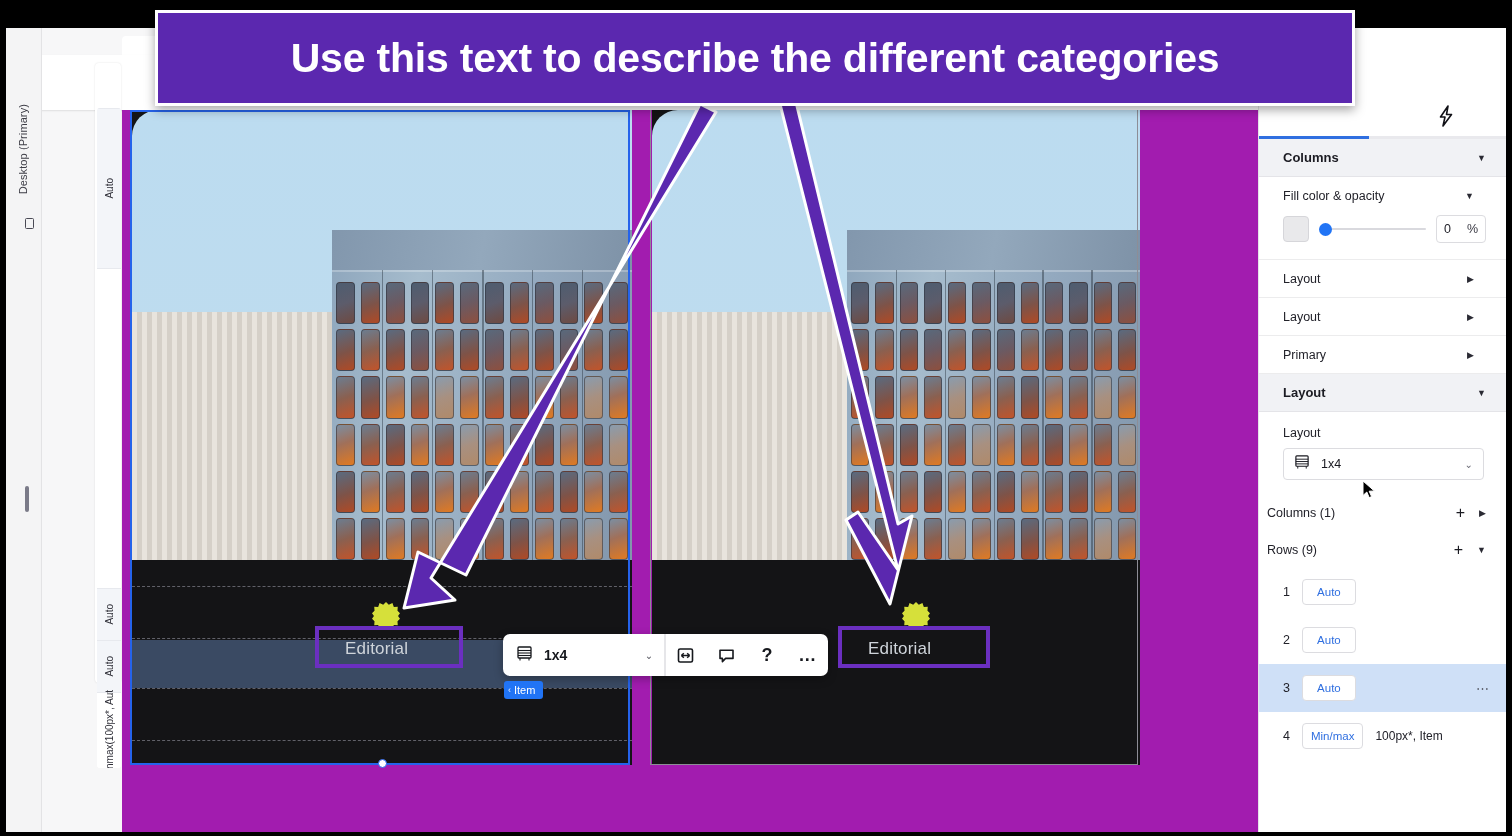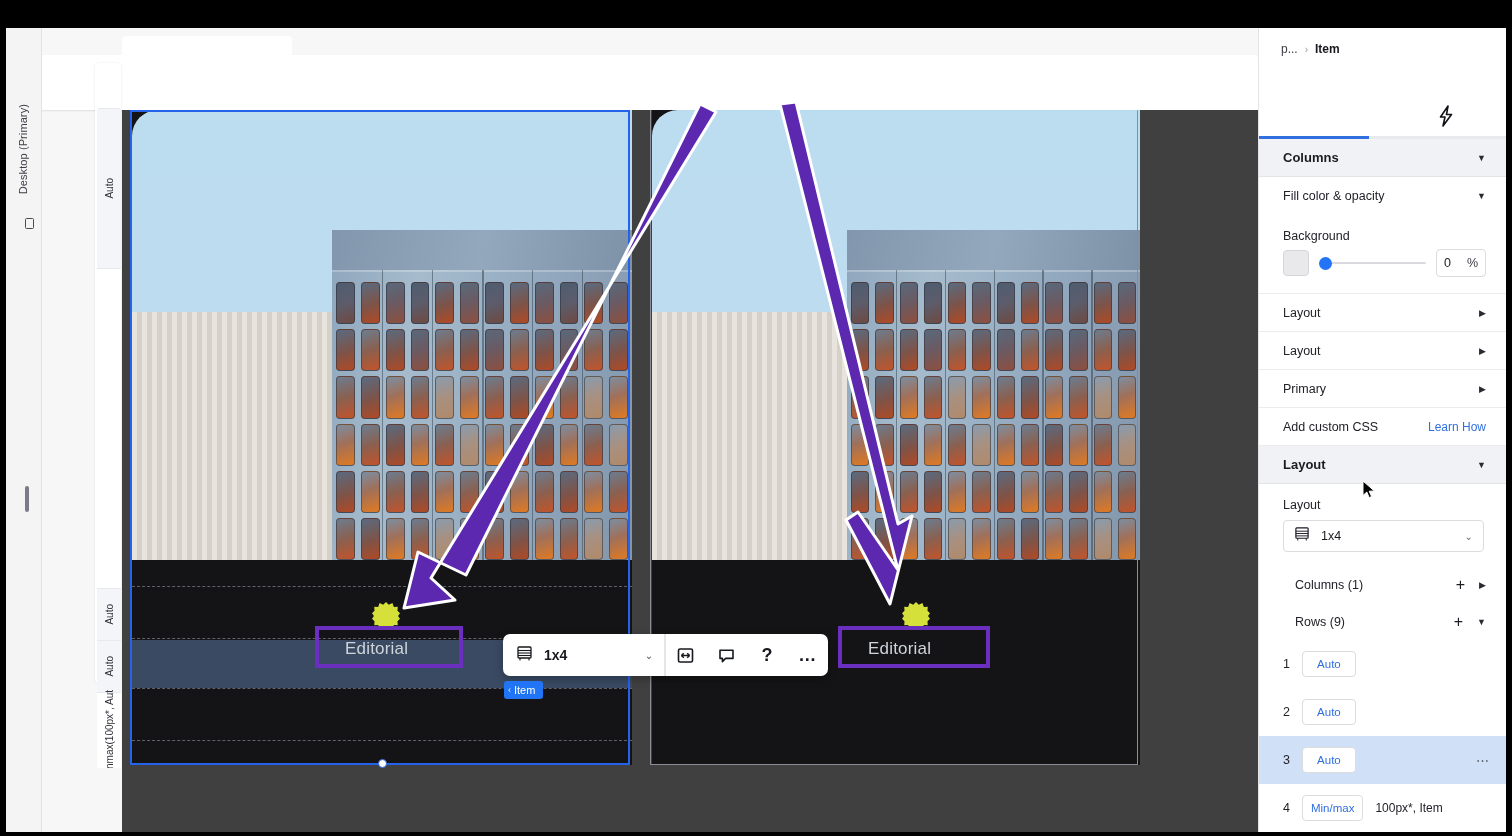--- a/index.html
+++ b/index.html
@@ -90,21 +90,21 @@
     background: #ffffff;
     border-radius: 4px;
     box-shadow: 0 0 2px rgba(0,0,0,.12);
   }
 
   
   .canvas {
     position: absolute;
     left: 122px; top: 110px;
     width: 1136px; height: 722px;
-    background: #404040;
+    background: #a21caf;
     overflow: hidden;
     padding-left: 41px;
   }
 
   
   .row-ruler {
     position: absolute;
     left: 97px; top: 108px;
     width: 24px; height: 660px;
     background: #ffffff;
@@ -349,21 +349,21 @@
     padding: 0 20px 0 24px;
     font-size: 13px; font-weight: 700; color: #1b1b22;
     cursor: pointer;
   }
   .sec-head .car { margin-left: auto; font-size: 9px; color: #2a2a33; }
 
   .row-line {
     min-height: 38px;
     border-bottom: 1px solid #ececed;
     display: flex; align-items: center;
-    padding: 0 20px 0 24px;
+    padding: 0 32px 0 24px;
     font-size: 12.5px; color: #22222a;
     cursor: pointer;
   }
   .row-line .car { margin-left: auto; font-size: 9px; color: #2a2a33; }
   .row-line.nb { border-bottom: none; }
   .row-line .link { margin-left: auto; color: #2f6fe0; font-size: 12px; }
 
   .bg-label {
     padding: 14px 24px 6px;
     font-size: 12.5px; color: #22222a;
@@ -418,21 +418,21 @@
     display: flex; align-items: center;
     gap: 11px; padding: 0 10px;
     cursor: pointer;
   }
   .lay-select .lbl { font-size: 12.5px; color: #18181f; }
   .lay-select .chev { margin-left: auto; font-size: 10px; color: #6a6a75; }
 
   .cnt-row {
     height: 37px;
     display: flex; align-items: center;
-    padding: 0 20px 0 36px;
+    padding: 0 20px 0 8px;
     font-size: 12.5px; color: #22222a;
   }
   .cnt-row .plus { margin-left: auto; font-size: 16px; color: #1b1b22; }
   .cnt-row .car { margin-left: 14px; font-size: 9px; color: #2a2a33; }
 
   .trk-row {
     height: 48px;
     display: flex; align-items: center;
     padding: 0 16px 0 24px;
     gap: 12px;
@@ -782,21 +782,20 @@
       <div class="sec-head">
         <span>Columns</span>
         <span class="car">▼</span>
       </div>
 
       <div class="row-line nb">
         <span>Fill color &amp; opacity</span>
         <span class="car">▼</span>
       </div>
 
-      <div class="bg-label">Background</div>
       <div class="bg-ctrl">
         <div class="swatch"></div>
         <div class="slider">
           <div class="track"></div>
           <div class="thumb"></div>
         </div>
         <div class="numbox">
           <span>0</span>
           <span class="pct">%</span>
         </div>
@@ -806,24 +805,20 @@
         <span>Layout</span>
         <span class="car">▶</span>
       </div>
       <div class="row-line">
         <span>Layout</span>
         <span class="car">▶</span>
       </div>
       <div class="row-line">
         <span>Primary</span>
         <span class="car">▶</span>
-      </div>
-      <div class="row-line">
-        <span>Add custom CSS</span>
-        <span class="link">Learn How</span>
       </div>
 
       <div class="sec-head">
         <span>Layout</span>
         <span class="car">▼</span>
       </div>
 
       <div class="lay-label">Layout</div>
       <div class="lay-select">
         <span>
@@ -881,14 +876,17 @@
 
   <div class="arrow-layer">
     <svg width="1512" height="836" viewBox="0 0 1512 836">
 
       <path d="M700 104 L466 575 L418 552 L404 608 L455 600 L431 578 L716 112 Z" fill="#5b28af" stroke="#ffffff" stroke-width="3" stroke-linejoin="round"></path>
 
       <path d="M780 104 L898 570 L858 512 L846 520 L890 604 L912 516 L898 524 L796 102 Z" fill="#5b28af" stroke="#ffffff" stroke-width="3" stroke-linejoin="round"></path>
     </svg>
   </div>
 
+  <div class="callout">
+    <div class="txt">Use this text to describe the different categories</div>
+  </div>
 
 </div>
 
 </body></html>

